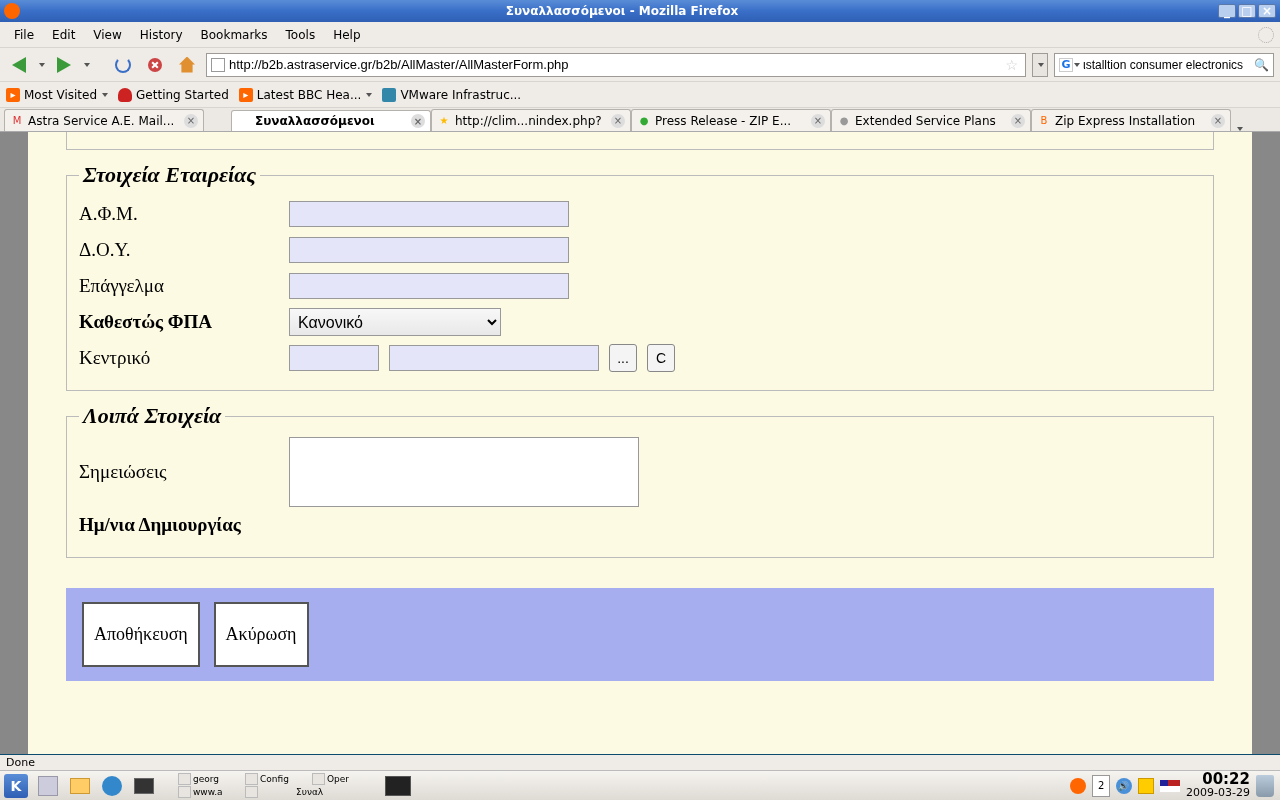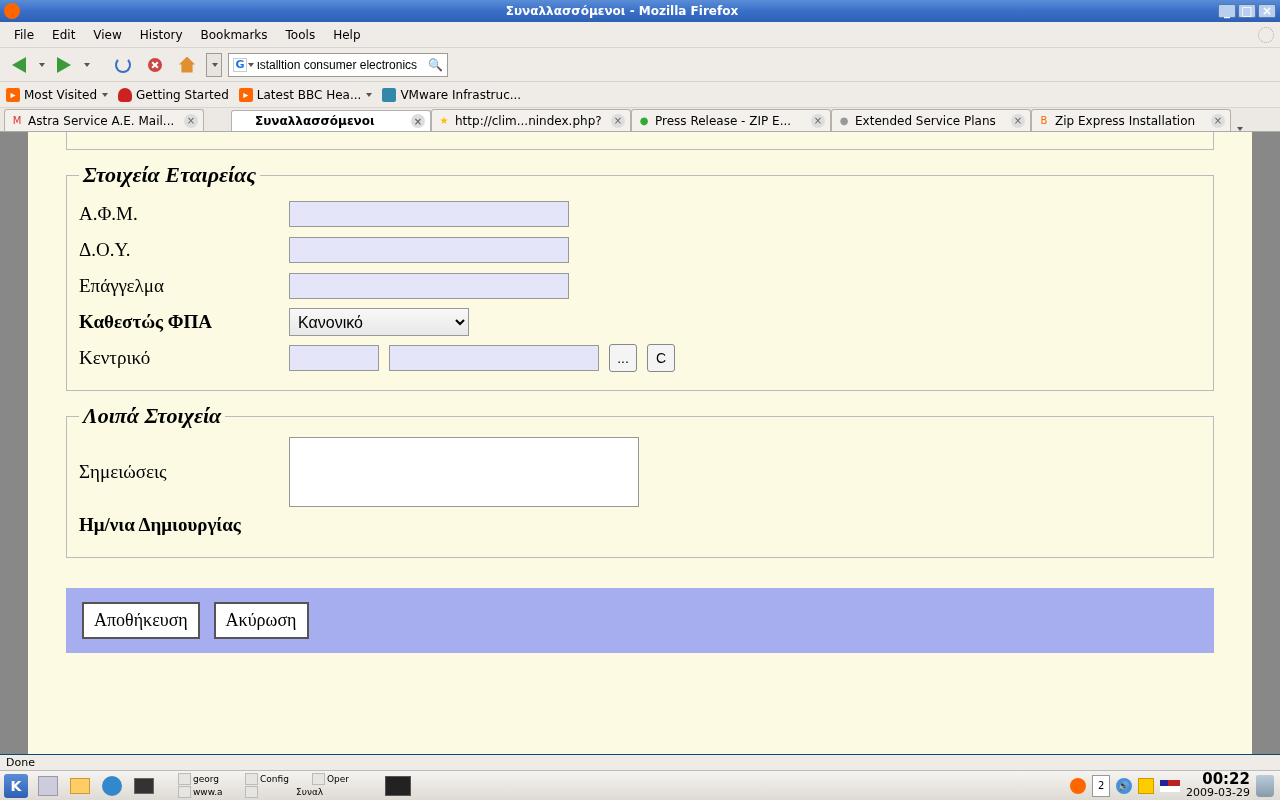--- a/index.html
+++ b/index.html
@@ -62,26 +62,26 @@
 
 fieldset { border: 1px solid #bbb; padding: 8px 12px 14px; margin-bottom: 12px; }
 legend { font-family: Georgia, 'Times New Roman', serif; font-size: 22px; font-weight: bold; font-style: italic; padding: 0 4px; }
 .form-row { display: flex; align-items: center; min-height: 36px; gap: 10px; }
 .form-row label { font-family: Georgia, 'Times New Roman', serif; font-size: 19px; width: 200px; }
 .form-row label.bold { font-weight: bold; }
 .tinput { background: #e5e5fa; border: 1px solid #999; height: 26px; padding: 0 4px; font-size: 14px; }
 .tinput.w280 { width: 280px; }
 .tinput.w90 { width: 90px; }
 .tinput.w210 { width: 210px; }
-select.tinput { background: linear-gradient(to bottom,#f8f8f8,#e8e8e8); width:180px; height:28px; font-size:16px; }
+select.tinput { background: linear-gradient(to bottom,#f8f8f8,#e8e8e8); width:212px; height:28px; font-size:16px; }
 .smallbtn { height: 28px; min-width: 28px; background: #f4f4f4; border: 1px solid #888; border-radius:3px; font-size: 14px; cursor: pointer; padding:0 6px; }
 textarea.notes { width: 350px; height: 70px; border: 1px solid #999; font-size: 14px; padding:3px; resize:none; }
 
 .button-bar { background: #a6aef0; padding: 14px 16px; margin-top: 30px; }
-.button-bar button { background: #fff; border: 2px solid #555; font-family: Georgia,'Times New Roman',serif; font-size: 18px; padding: 6px 10px; cursor: pointer; margin-right: 10px; }
+.button-bar button { background: #fff; border: 2px solid #555; font-family: Georgia,'Times New Roman',serif; font-size: 18px; padding: 20px 10px; cursor: pointer; margin-right: 10px; }
 
 
 .content-area::-webkit-scrollbar { width: 16px; }
 .content-area::-webkit-scrollbar-track { background: #e8e4df; }
 .content-area::-webkit-scrollbar-thumb { background: #b8b4af; border: 1px solid #999; }
 
 
 .statusbar { position: absolute; bottom: 30px; left: 0; right: 0; height: 16px; background: #efebe7; border-top: 1px solid #0c4a6e; padding: 0 6px; font-size: 11px; line-height: 16px; }
 
 
@@ -138,20 +138,25 @@
   <div style="width:8px"></div>
   <div class="nav-btn">
       <div class="reload-icon"></div>
     </div>
   <div class="nav-btn">
       <div class="stop-icon"></div>
     </div>
   <div class="nav-btn">
       <div class="home-icon"></div>
     </div>
+  <div class="url-bar">
+    <div class="page-icon"></div>
+    <input type="text" value="http://b2b.astraservice.gr/b2b/AllMaster/AllMasterForm.php" style="">
+    <span class="star">☆</span>
+  </div>
   <div class="url-drop">
       <div class="drop-tri"></div>
     </div>
   <div class="search-box">
     <div class="g-icon">G</div>
     <div class="drop-tri"></div>
     <input type="text" value="ιstalltion consumer electronics" style="">
     <span class="mag">🔍</span>
   </div>
 </div>

